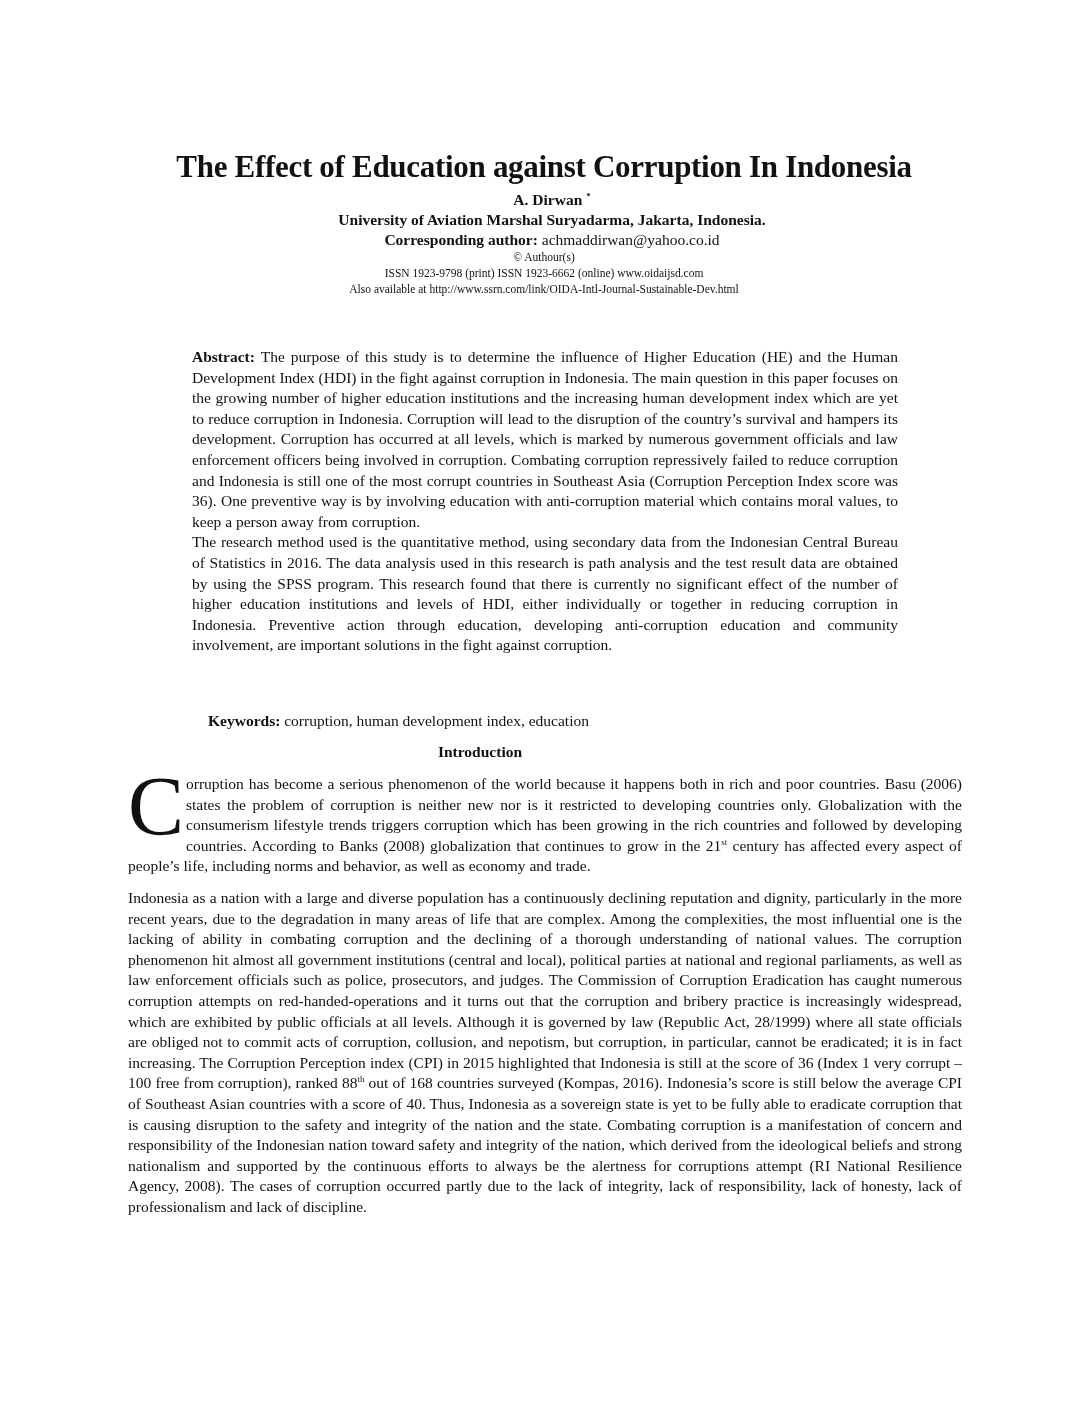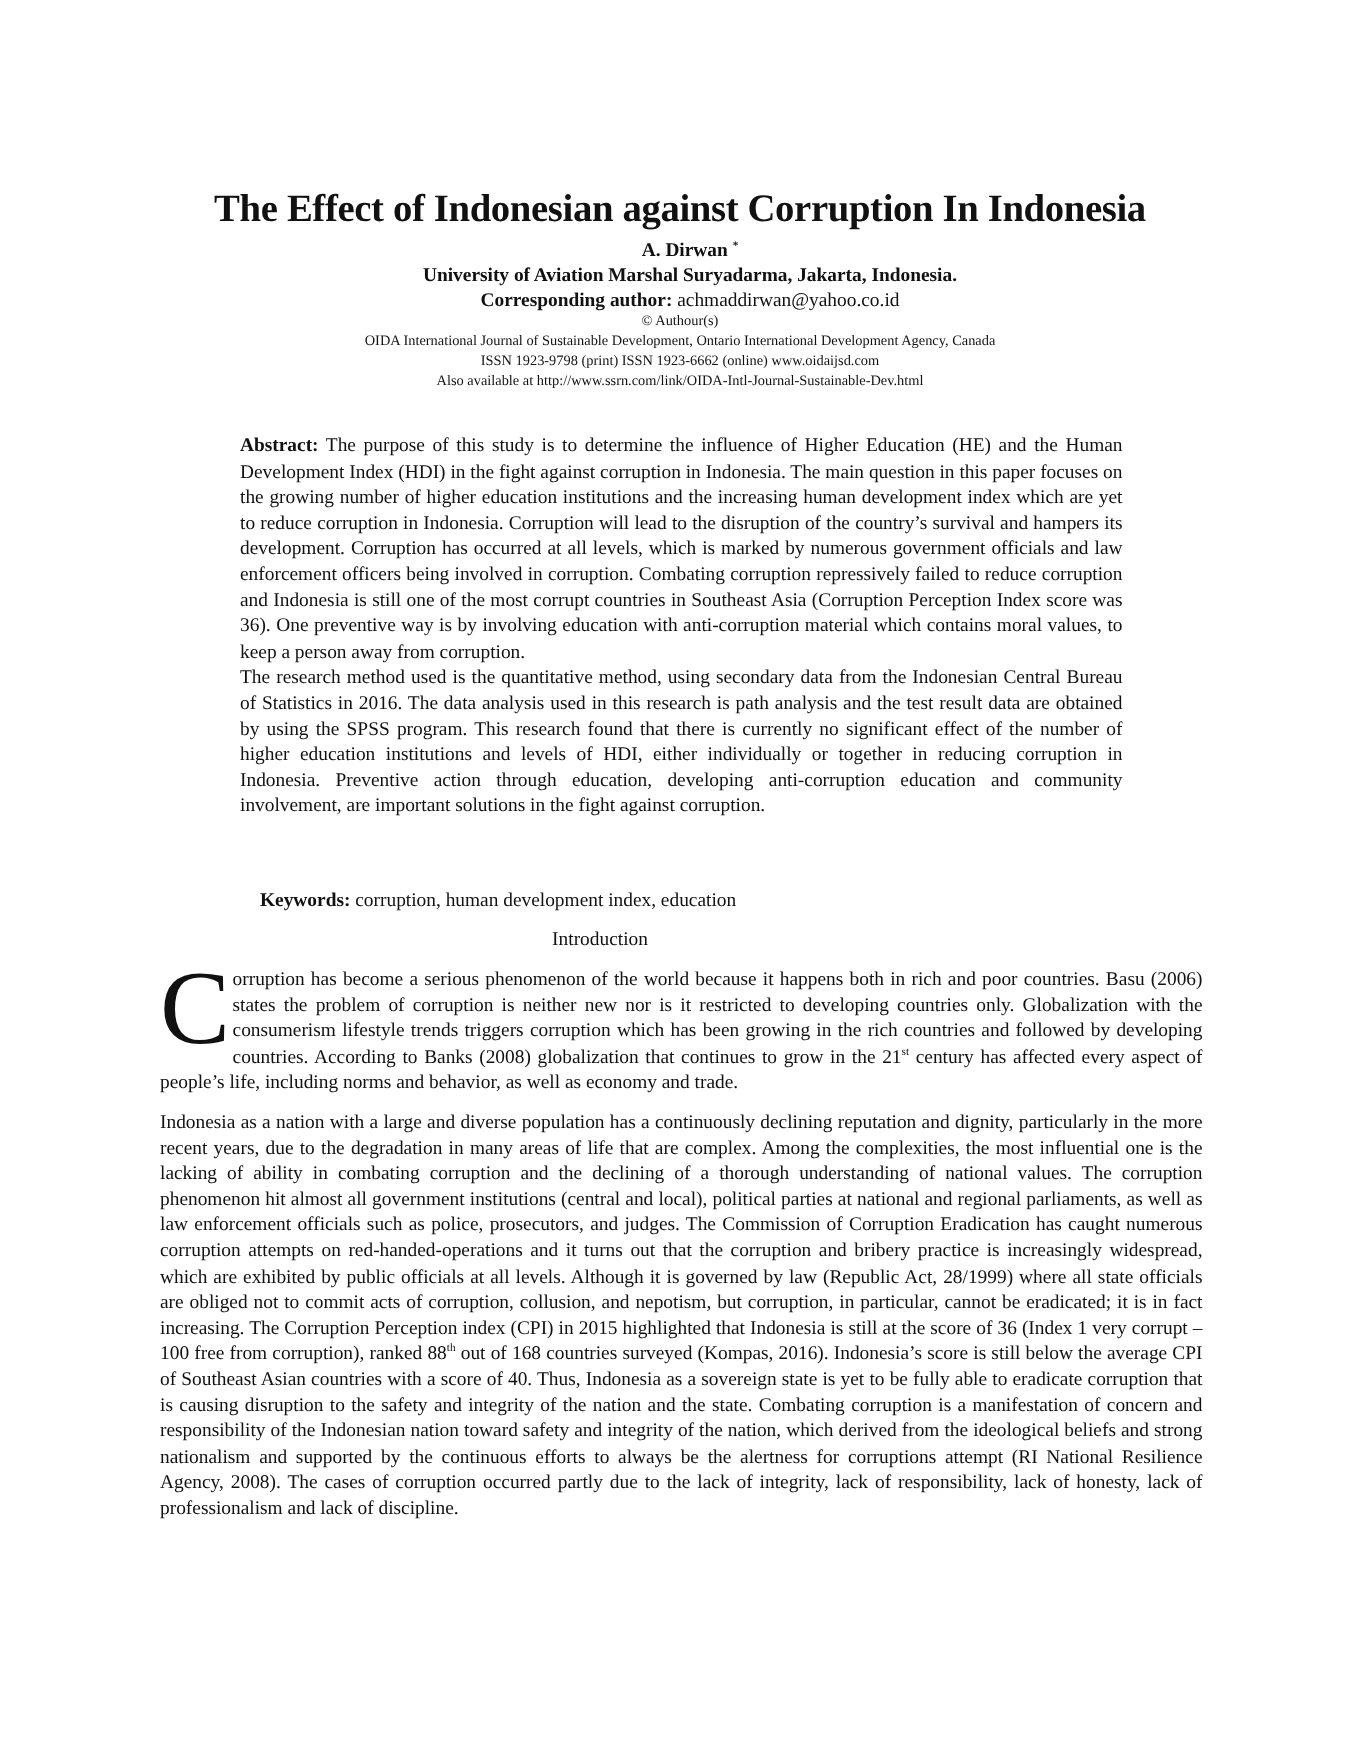--- a/index.html
+++ b/index.html
@@ -13,44 +13,43 @@
   .authors sup { font-size: 9px; }
   .meta { position: absolute; top: 249px; left: 0; width: 1088px; text-align: center;
           font-size: 11.5px; line-height: 16px; }
   .abstract { position: absolute; top: 347px; left: 192px; width: 706px;
               font-size: 15.5px; line-height: 20.6px; text-align: justify; }
   .abstract p { margin: 0; }
   .abstract .lbl { font-weight: bold; font-family: Liberation Serif, serif; }
   .keywords { position: absolute; top: 712px; left: 208px; width: 706px; font-size: 15.5px; }
   .keywords .lbl { font-weight: bold; }
   .intro-head { position: absolute; top: 743px; left: 0; width: 960px; text-align: center;
-                font-size: 15.5px; font-weight: normal; }
+                font-size: 15.5px; font-weight: bold; }
   .body { position: absolute; left: 128px; width: 834px; font-size: 15.5px;
           line-height: 20.6px; text-align: justify; }
   .body p { margin: 0; }
   .p1 { top: 774px; }
   .p2 { top: 888px; }
   .dropcap { float: left; font-size: 84px; line-height: 62px; margin: 2px 2px 0 0;
              font-family: "Liberation Serif", serif; }
   sup.s { font-size: 9px; vertical-align: super; line-height: 0; }
 </style>
 </head>
 <body>
 
-<h1 class="title">The Effect of Indonesian against Corruption In Indonesia</h1>
+<h1 class="title">The Effect of Education against Corruption In Indonesia</h1>
 
 <div class="authors">
   <div class="b"><span>A. Dirwan</span> <sup>*</sup></div>
   <div class="b">University of Aviation Marshal Suryadarma,  Jakarta, Indonesia.</div>
   <div><span class="b">Corresponding author:</span><span> achmaddirwan@yahoo.co.id</span></div>
 </div>
 
 <div class="meta">
   <div>© Authour(s)</div>
-  <div>OIDA International Journal of Sustainable Development, Ontario International Development Agency, Canada</div>
   <div>ISSN 1923-9798 (print) ISSN 1923-6662 (online) www.oidaijsd.com</div>
   <div>Also available at http://www.ssrn.com/link/OIDA-Intl-Journal-Sustainable-Dev.html</div>
 </div>
 
 <div class="abstract">
   <p><span class="lbl">Abstract:</span><span> The purpose of this study is to determine the influence of Higher Education (HE) and the Human Development Index (HDI) in the fight against corruption in Indonesia. The main question in this paper focuses on the growing number of higher education institutions and the increasing human development index which are yet to reduce corruption in Indonesia. Corruption will lead to the disruption of the country’s survival and hampers its development. Corruption has occurred at all levels, which is marked by numerous government officials and law enforcement officers being involved in corruption. Combating corruption repressively failed to reduce corruption and Indonesia is still one of the most corrupt countries in Southeast Asia (Corruption Perception Index score was 36). One preventive way is by involving education with anti-corruption material which contains moral values, to keep a person away from corruption.</span></p>
   <p>The research method used is the quantitative method, using secondary data from the Indonesian Central Bureau of Statistics in 2016. The data analysis used in this research is path analysis and the test result data are obtained by using the SPSS program. This research found that there is currently no significant effect of the number of higher education institutions and levels of HDI, either individually or together in reducing corruption in Indonesia. Preventive action through education, developing anti-corruption education and community involvement, are important solutions in the fight against corruption.</p>
 </div>
 
 <div class="keywords"><span class="lbl">Keywords:</span><span> corruption, human development index, education</span></div>

